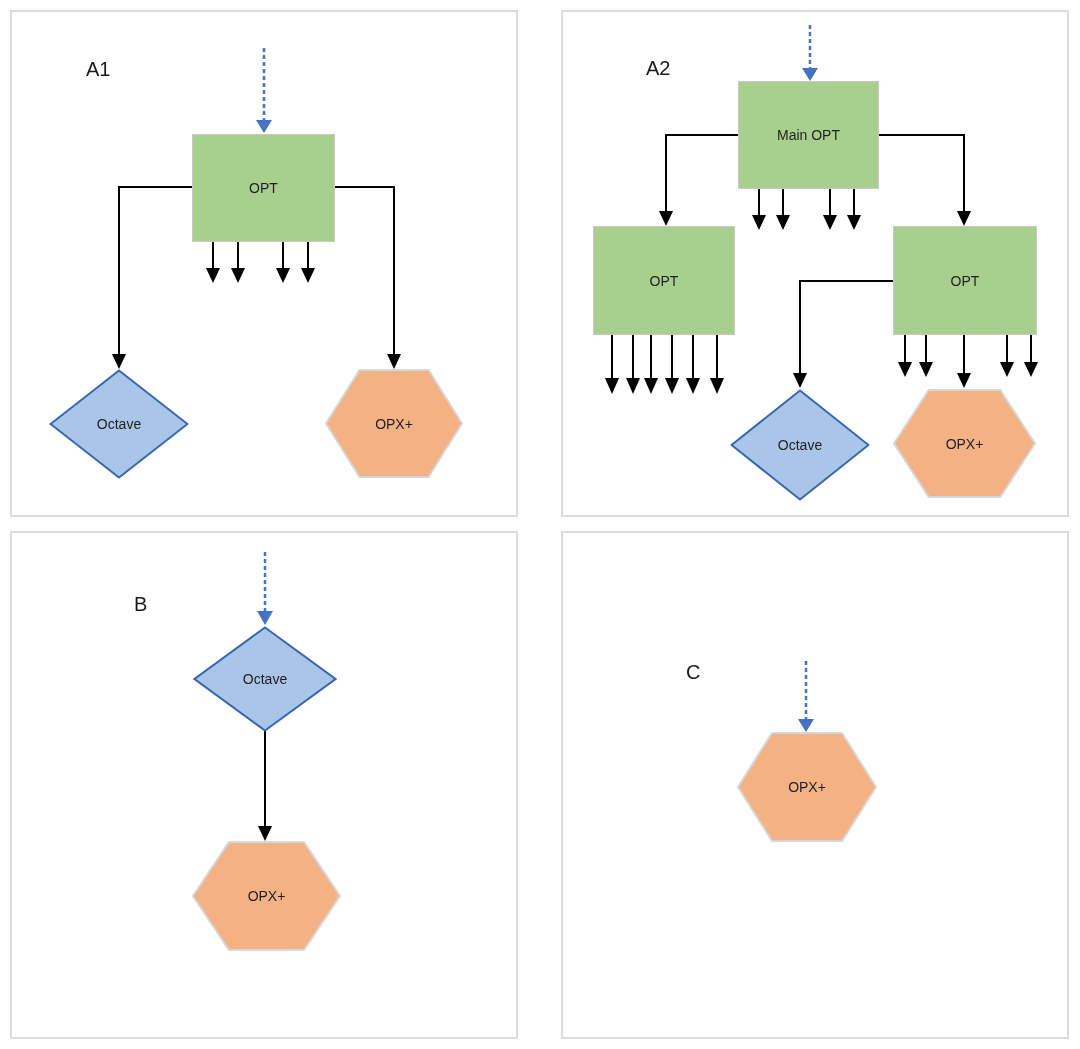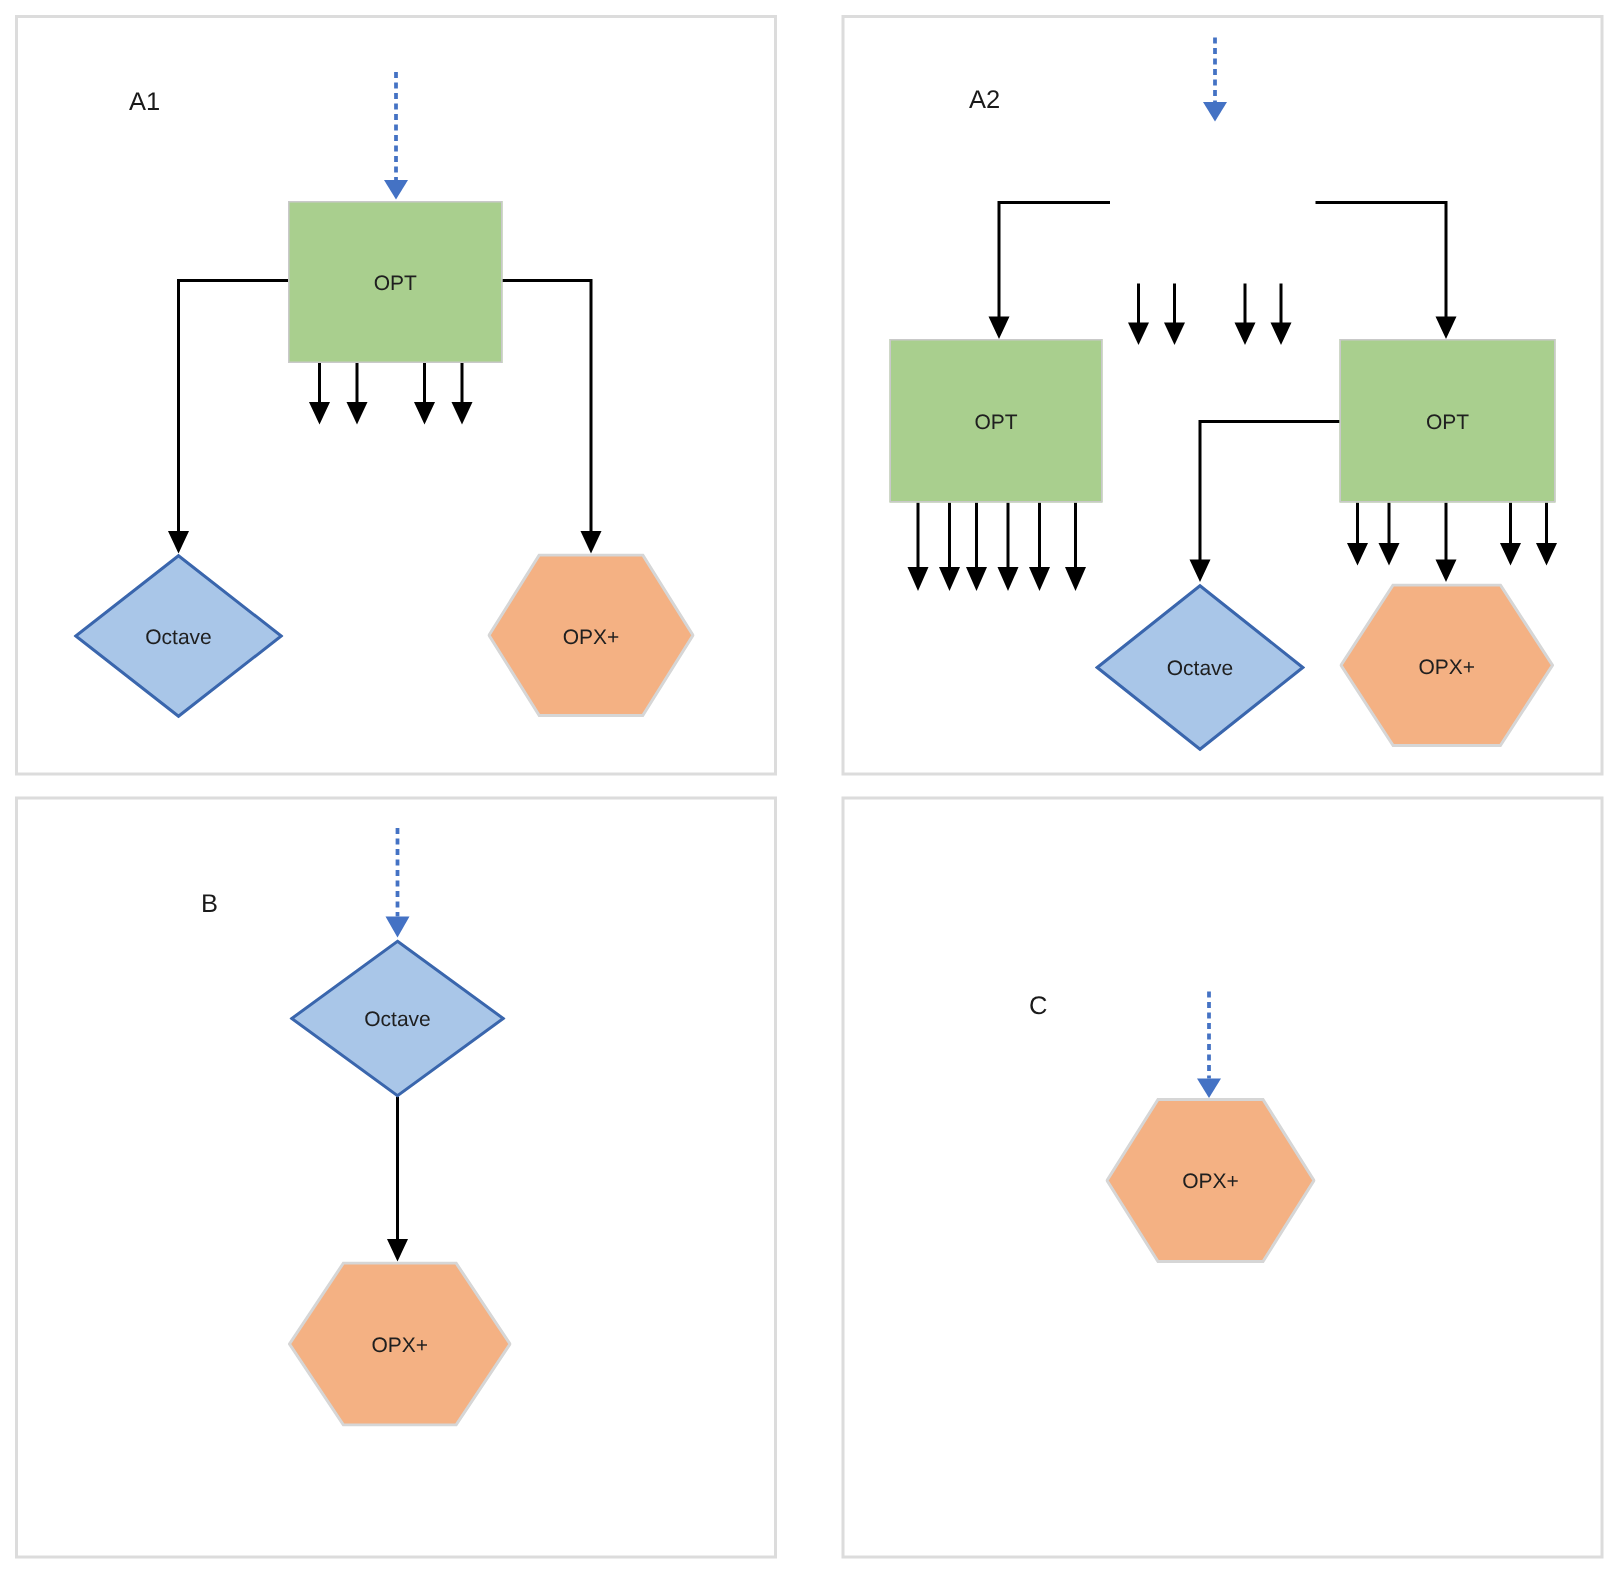--- a/index.html
+++ b/index.html
@@ -12,21 +12,21 @@
     overflow: hidden;
   }
   .panel {
     position: absolute;
     background: #ffffff;
     border: 2px solid var(--panel-border, #dcdcdc);
     box-sizing: border-box;
   }
   .panel-label {
     position: absolute;
-    font-size: 17px;
+    font-size: 20px;
     color: #1a1a1a;
     z-index: 3;
   }
   svg.overlay {
     position: absolute;
     left: 0; top: 0;
     z-index: 1;
   }
   .shape {
     position: absolute;
@@ -172,20 +172,23 @@
       </svg>
     <div class="shape-label">Octave</div>
   </div>
   <div class="shape" style="left:325px; top:369px; width:138px; height:109px;">
     <svg width="138" height="109">
         <polygon class="hex-poly" points="34.5,1 103.5,1 137,54.5 103.5,108 34.5,108 1,54.5"></polygon>
       </svg>
     <div class="shape-label">OPX+</div>
   </div>
 
+  <div class="shape rect-shape" style="left:738px; top:81px; width:141px; height:108px;">
+    <div class="shape-label">Main OPT</div>
+  </div>
   <div class="shape rect-shape" style="left:593px; top:226px; width:142px; height:109px;">
     <div class="shape-label">OPT</div>
   </div>
   <div class="shape rect-shape" style="left:893px; top:226px; width:144px; height:109px;">
     <div class="shape-label">OPT</div>
   </div>
   <div class="shape" style="left:730px; top:389px; width:140px; height:112px;">
     <svg width="140" height="112">
         <polygon class="diamond-poly" points="70,1.5 138.5,56 70,110.5 1.5,56"></polygon>
       </svg>

